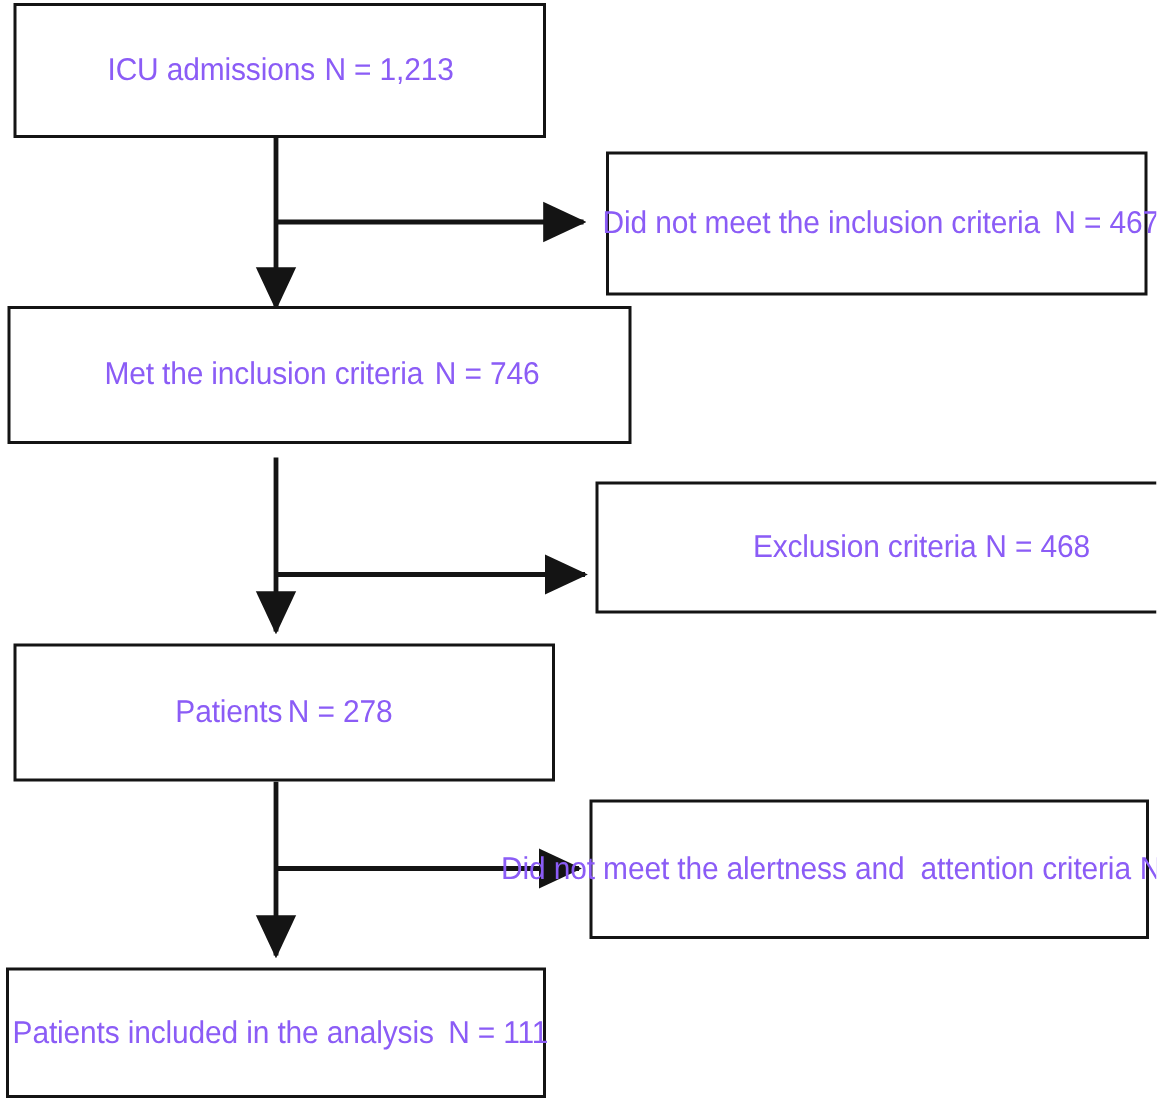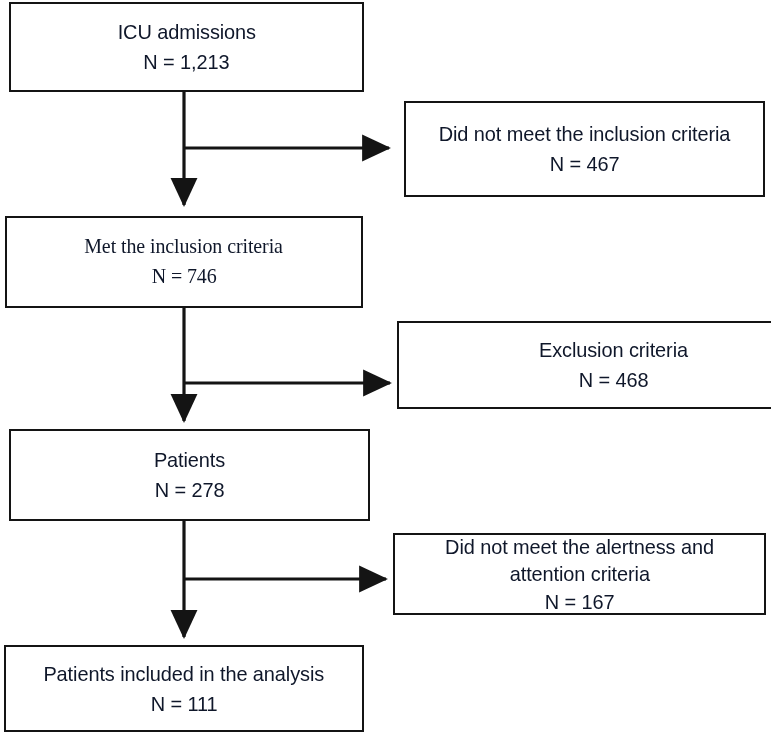--- a/index.html
+++ b/index.html
@@ -22,24 +22,24 @@
     top: 0;
     width: 771px;
     height: 734px;
   }
   .node {
     position: absolute;
     box-sizing: border-box;
     border: 2.5px solid #141414;
     background: #ffffff;
     display: flex;
-    flex-direction: column;
+    flex-direction: row;
     align-items: center;
     justify-content: center;
-    color: #0f172a;
+    color: #8b5cf6;
     font-size: 21px;
     line-height: 1.42;
     letter-spacing: -0.1px;
     z-index: 2;
   }
   .node .line {
     display: block;
     white-space: nowrap;
     transform: scaleX(0.95);
     transform-origin: center;
@@ -85,36 +85,36 @@
   <div class="node" style="left:9px; top:2px; width:355px; height:90px;">
     <span class="line">ICU admissions</span>
     <span class="line">N = 1,213</span>
   </div>
 
   <div class="node" style="left:404px; top:101px; width:361px; height:96px;">
     <span class="line">Did not meet the inclusion criteria</span>
     <span class="line">N = 467</span>
   </div>
 
-  <div class="node" style="left:5px; top:216px; width:358px; height:92px;font-family:Liberation Serif, serif;">
+  <div class="node" style="left:5px; top:204px; width:416px; height:92px;">
     <span class="line">Met the inclusion criteria</span>
     <span class="line">N = 746</span>
   </div>
 
   <div class="node" style="left:397px; top:321px; width:433px; height:88px;">
     <span class="line">Exclusion criteria</span>
     <span class="line">N = 468</span>
   </div>
 
   <div class="node" style="left:9px; top:429px; width:361px; height:92px;">
     <span class="line">Patients</span>
     <span class="line">N = 278</span>
   </div>
 
-  <div class="node" style="left:393px; top:533px; width:373px; height:82px; line-height:1.3;">
+  <div class="node" style="left:393px; top:533px; width:373px; height:93px; line-height:1.3;">
     <span class="line">Did not meet the alertness and</span>
     <span class="line">attention criteria</span>
     <span class="line">N = 167</span>
   </div>
 
   <div class="node" style="left:4px; top:645px; width:360px; height:87px;">
     <span class="line">Patients included in the analysis</span>
     <span class="line">N = 111</span>
   </div>
 

